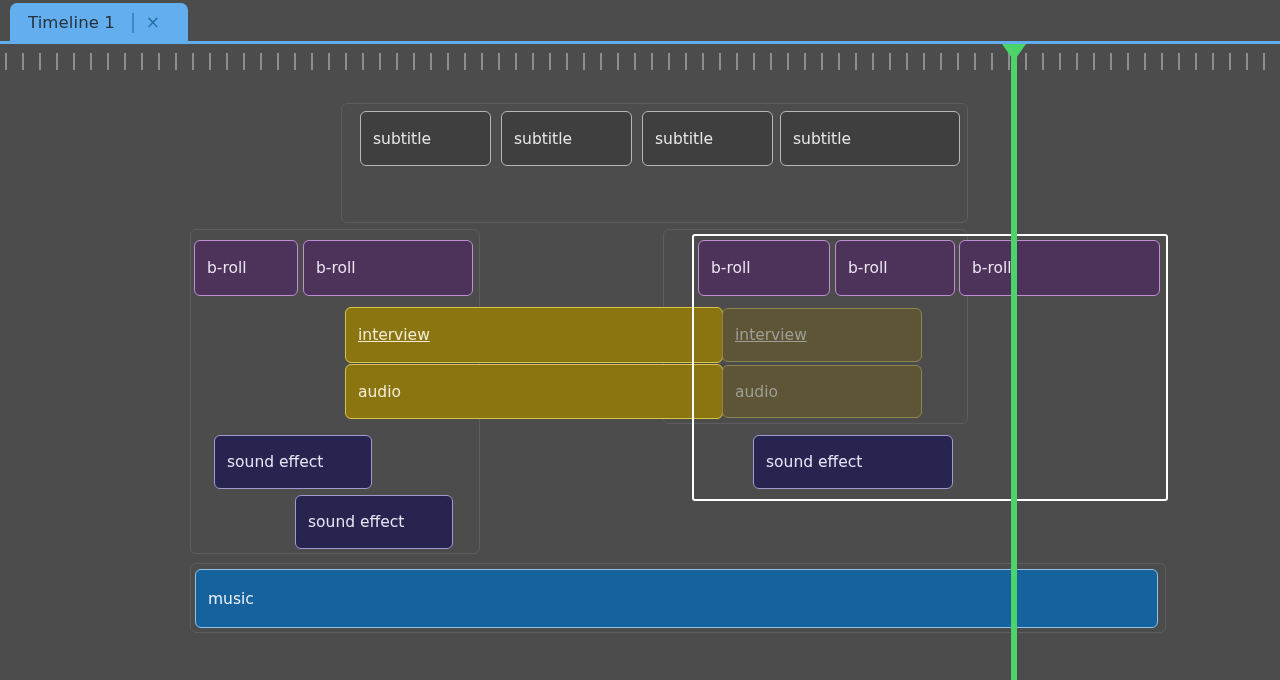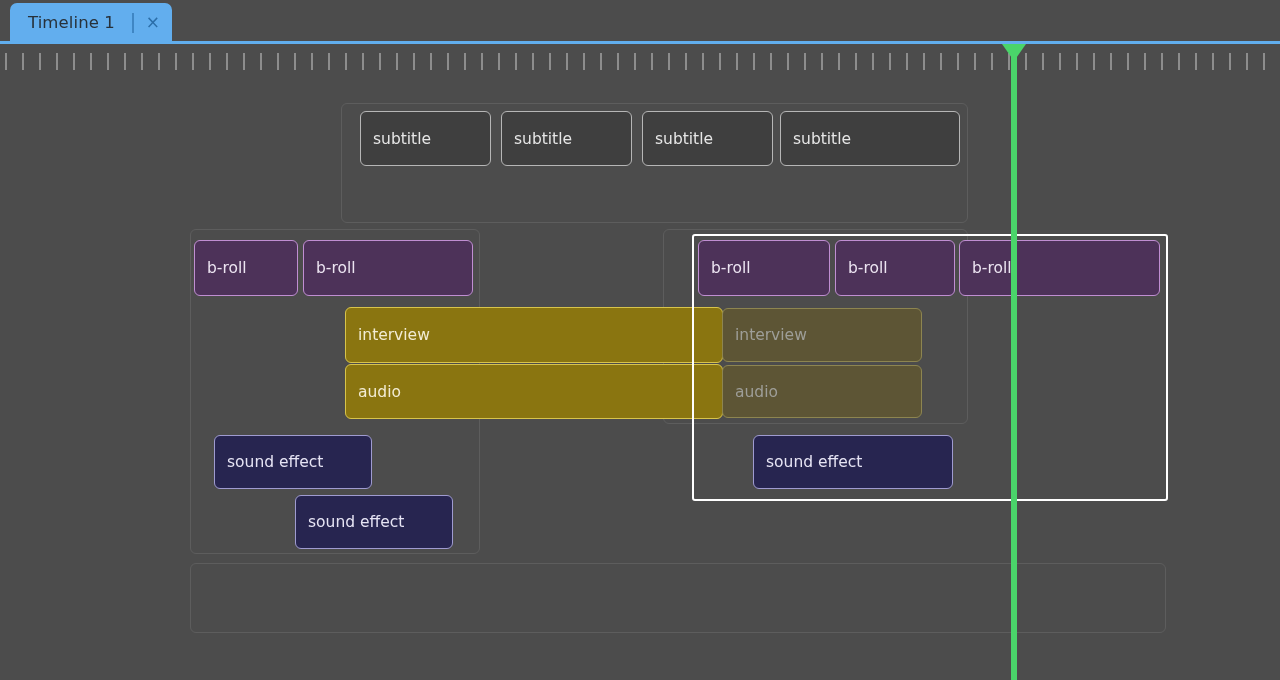--- a/index.html
+++ b/index.html
@@ -32,21 +32,21 @@
     background: #61aeee;
   }
   .tab {
     position: absolute;
     left: 10px; top: 3px;
     height: 39px;
     background: #62aeee;
     border-radius: 7px 7px 0 0;
     display: flex;
     align-items: center;
-    padding: 0 0 0 18px;
+    padding: 0 16px 0 18px;
     box-sizing: border-box;
   }
   .tab-label {
     font-size: 16.5px;
     color: #27313a;
     letter-spacing: .1px;
     padding-right: 17px;
   }
   .tab-sep {
     width: 2px;
@@ -107,21 +107,21 @@
     align-items: center;
     padding-left: 12px;
     font-size: 15.5px;
     color: #e8e8e8;
     white-space: nowrap;
     overflow: hidden;
   }
   .clip.subtitle  { background: #3f3f3f; border-color: #b6b6b6; color: #e6e6e6; }
   .clip.lower     { background: #a63e4c; border-color: #eda5ac; color: #f4eaea; }
   .clip.broll     { background: #4d3259; border-color: #c08ed2; color: #ece4f1; padding-left: 12px; }
-  .clip.interview { background: #8a7510; border-color: #d8c44b; color: #f2ecd4; }
+  .clip.interview { background: #8a7510; border-color: #d8c44b; color: #f2ecd4; text-decoration: underline; }
   .clip.audio     { background: #8a7510; border-color: #d8c44b; color: #f2ecd4; }
   .clip.sfx       { background: #272550; border-color: #9f9bd0; color: #e6e4f4; }
   .clip.music     { background: #16629c; border-color: #8ec2ea; color: #eaf2f8; }
 
   
   .clip.ghost {
     background: #5d5535;
     border-color: #8d8550;
     color: #9e9e98;
   }
@@ -256,18 +256,19 @@
     <div class="track-group" style="left: 663px; top: 154px; width: 305px; height: 195px;"></div>
     <div class="clip interview" style="left: 345px; top: 232px; width: 378px; height: 56px;">interview</div>
     <div class="clip audio" style="left: 345px; top: 289px; width: 378px; height: 55px;">audio</div>
     <div class="clip interview ghost" style="left: 722px; top: 233px; width: 200px; height: 54px;">interview</div>
     <div class="clip audio ghost" style="left: 722px; top: 290px; width: 200px; height: 53px;">audio</div>
     <div class="clip broll" style="left: 698px; top: 165px; width: 132px; height: 56px;">b-roll</div>
     <div class="clip broll" style="left: 835px; top: 165px; width: 120px; height: 56px;">b-roll</div>
     <div class="clip broll" style="left: 959px; top: 165px; width: 201px; height: 56px;">b-roll</div>
     <div class="clip sfx" style="left: 753px; top: 360px; width: 200px; height: 54px;">sound effect</div>
     <div class="track-group" style="left: 190px; top: 488px; width: 976px; height: 70px;"></div>
+    <div class="clip music" style="left: 195px; top: 494px; width: 963px; height: 59px;">music</div>
   </div>
 
 <div id="playhead-head" style="left: 1002px; top: 44px; border-top-color: rgb(74, 212, 106);"></div>
 <div id="playhead-line" style="left: 1011px; top: 46px; height: 634px; background: rgb(74, 212, 106);"></div>
 
 <div id="selection-box" style="left: 692px; top: 234px; width: 476px; height: 267px; border-color: rgb(255, 255, 255);"></div>
 
 </body></html>

